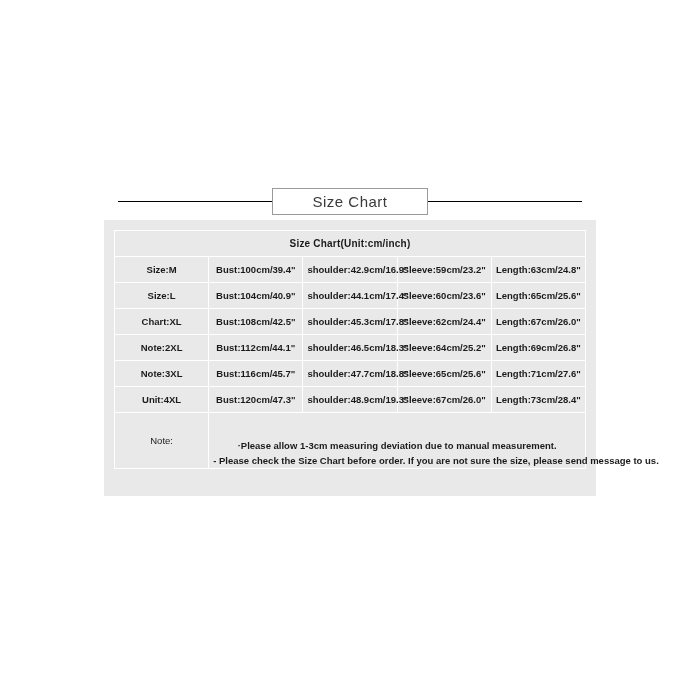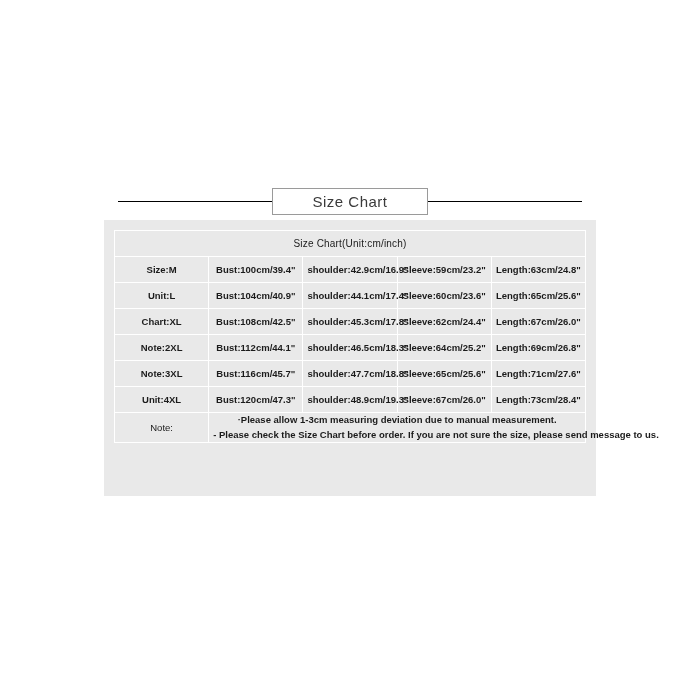--- a/index.html
+++ b/index.html
@@ -81,21 +81,21 @@
     font-size: 9.5px;
     color: #1b1b1b;
     padding: 0 4px;
     height: 26px;
     text-align: center;
     vertical-align: middle;
     box-sizing: border-box;
     white-space: nowrap;
   }
   .table td.header {
-    font-weight: normal;
+    font-weight: bold;
     font-size: 10px;
     height: 26px;
     letter-spacing: 0.2px;
   }
   .table td.size-col {
     font-weight: bold;
     width: 66px;
     text-align: center;
   }
   .table td.bust-col { width: 100px; font-weight: bold; }
@@ -111,21 +111,21 @@
   }
   .note-body {
     text-align: center;
     font-size: 9.5px;
     line-height: 1.55;
     padding: 8px 10px;
     white-space: normal;
     font-weight: bold;
     color: #1b1b1b;
   }
-  .note-body .line1 { display: block; }
+  .note-body .line1 { display: block; margin-top: 26px; }
   .note-body .line2 { display: block; text-align: center; }
 </style>
 </head>
 <body>
 
 <div class="page">
 
   <div class="title-band">
     <div class="rule rule-left"></div>
     <div class="rule rule-right"></div>
@@ -143,21 +143,21 @@
 
         <tr>
           <td class="size-col">Size:M</td>
           <td class="bust-col">Bust:100cm/39.4"</td>
           <td class="shoulder-col">shoulder:42.9cm/16.9"</td>
           <td class="sleeve-col">Sleeve:59cm/23.2"</td>
           <td class="length-col">Length:63cm/24.8"</td>
         </tr>
 
         <tr>
-          <td class="size-col">Unit:L</td>
+          <td class="size-col">Size:L</td>
           <td class="bust-col">Bust:104cm/40.9"</td>
           <td class="shoulder-col">shoulder:44.1cm/17.4"</td>
           <td class="sleeve-col">Sleeve:60cm/23.6"</td>
           <td class="length-col">Length:65cm/25.6"</td>
         </tr>
 
         <tr>
           <td class="size-col">Chart:XL</td>
           <td class="bust-col">Bust:108cm/42.5"</td>
           <td class="shoulder-col">shoulder:45.3cm/17.8"</td>

